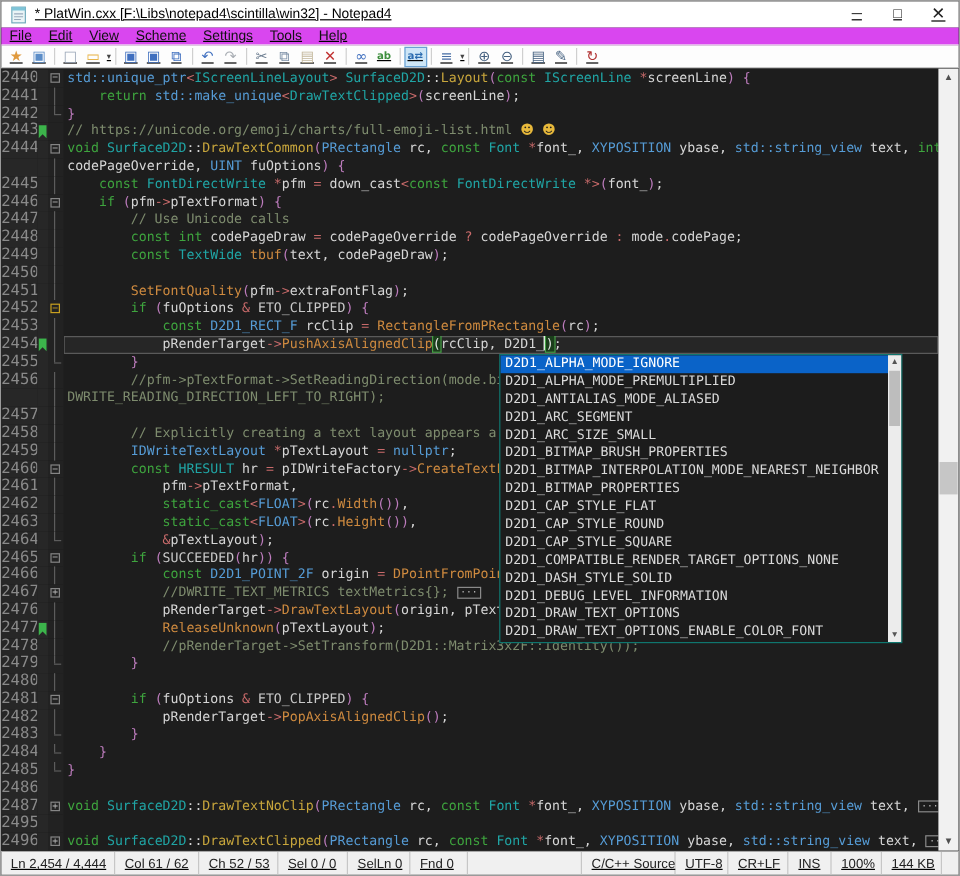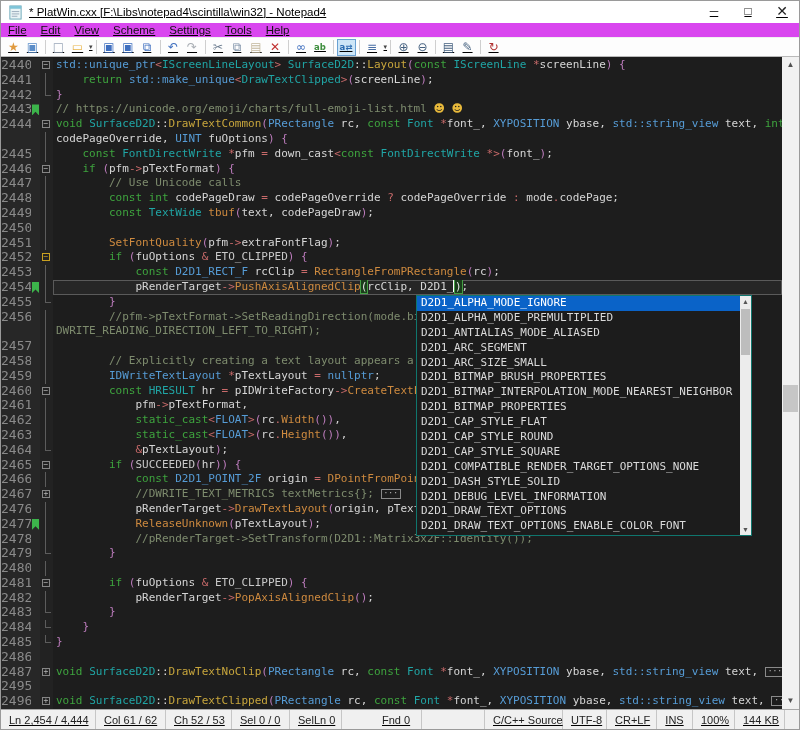--- a/index.html
+++ b/index.html
@@ -577,21 +577,21 @@
       <div class="arr dn">▼</div>
     </div>
   </div>
 
   <div class="statusbar" id="statusbar">
       <span class="sb-cell" style="width: 95px;">Ln 2,454 / 4,444</span>
       <span class="sb-cell" style="width: 70px;">Col 61 / 62</span>
       <span class="sb-cell" style="width: 66px;">Ch 52 / 53</span>
       <span class="sb-cell" style="width: 58px;">Sel 0 / 0</span>
       <span class="sb-cell" style="width: 52px;">SelLn 0</span>
-      <span class="sb-cell" style="width: 48px; margin-left: 32px;">Fnd 0</span>
+      <span class="sb-cell" style="width: 48px;">Fnd 0</span>
       <span class="sb-cell sb-fill"></span>
       <span class="sb-cell" style="width: 78px; text-align: center;">C/C++ Source</span>
       <span class="sb-cell" style="width: 44px; text-align: center;">UTF-8</span>
       <span class="sb-cell" style="width: 50px; text-align: center;">CR+LF</span>
       <span class="sb-cell" style="width: 36px; text-align: center;">INS</span>
       <span class="sb-cell" style="width: 42px; text-align: right;">100%</span>
       <span class="sb-cell" style="width: 50px; text-align: left;">144 KB</span>
       <span class="sb-grip"></span>
     </div>
 

